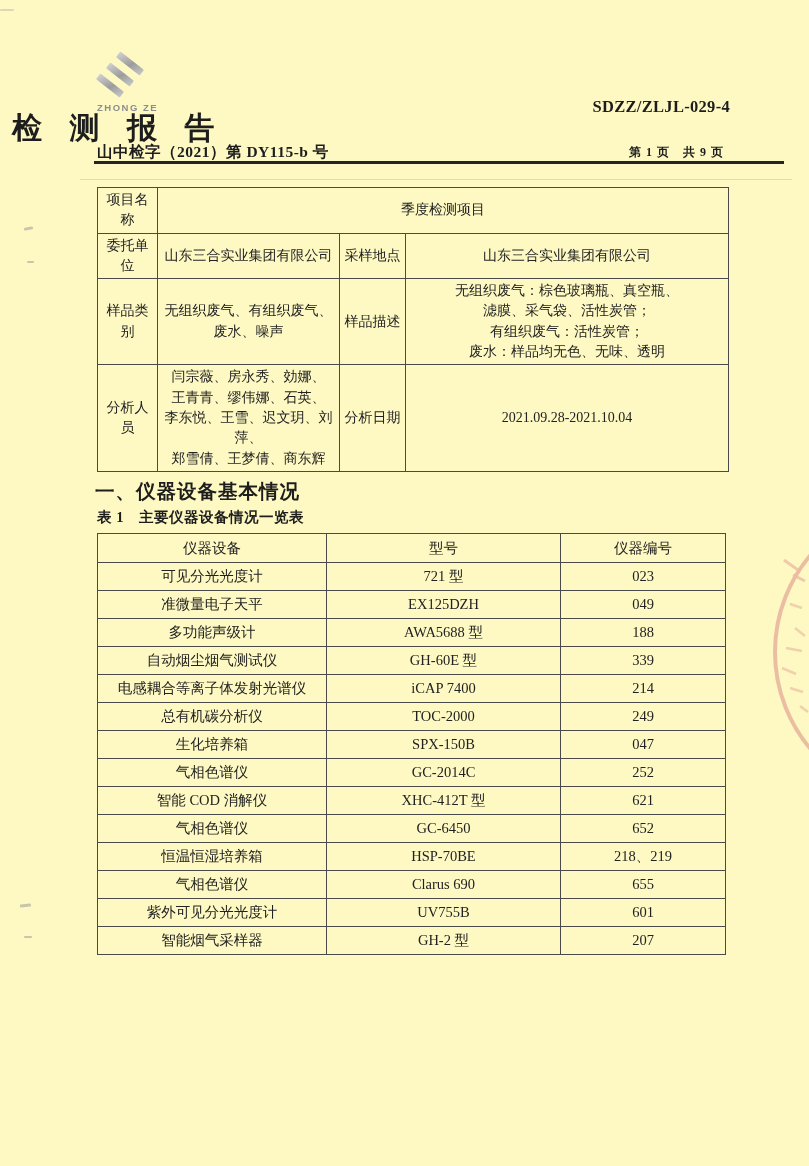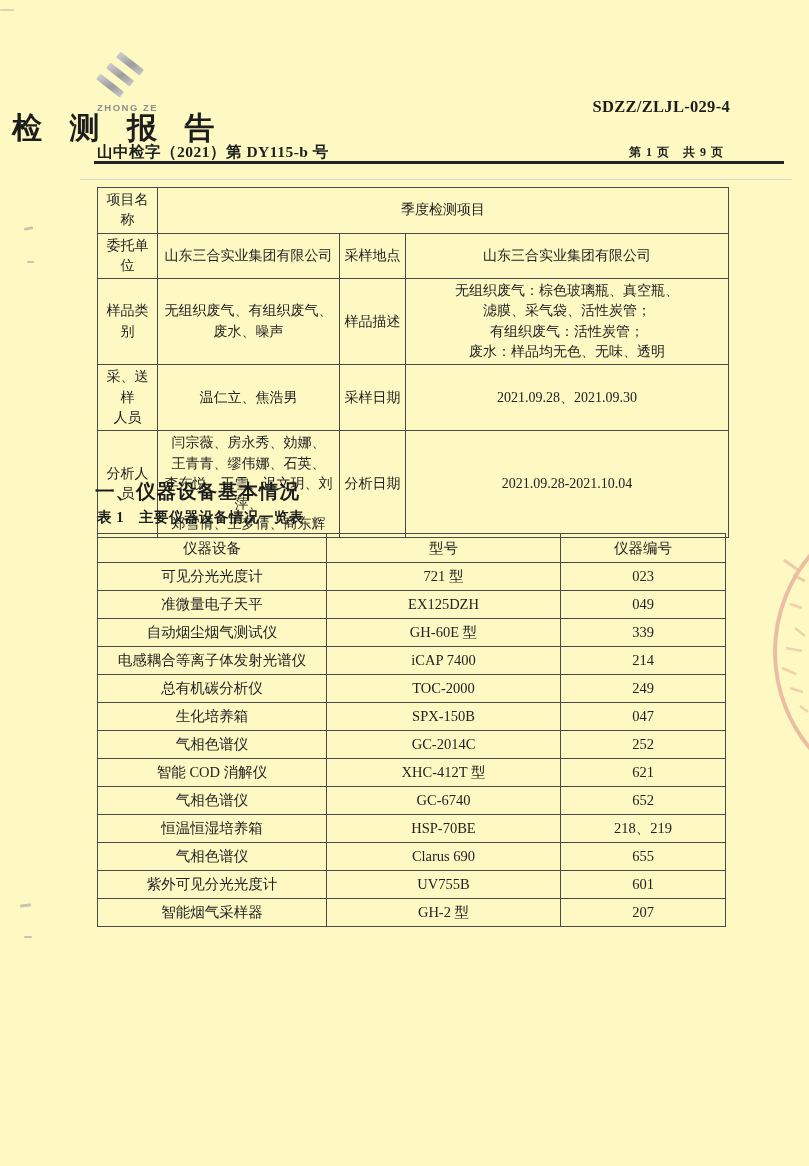--- a/index.html
+++ b/index.html
@@ -121,27 +121,20 @@
     <tr class="r3">
       <td>样品类别</td>
       <td class="preline">无组织废气、有组织废气、
 废水、噪声</td>
       <td>样品描述</td>
       <td class="preline">无组织废气：棕色玻璃瓶、真空瓶、
 滤膜、采气袋、活性炭管；
 有组织废气：活性炭管；
 废水：样品均无色、无味、透明</td>
     </tr>
-    <tr class="r4">
-      <td class="preline">采、送样
-人员</td>
-      <td>温仁立、焦浩男</td>
-      <td>采样日期</td>
-      <td>2021.09.28、2021.09.30</td>
-    </tr>
     <tr class="r5">
       <td>分析人员</td>
       <td class="preline">闫宗薇、房永秀、効娜、
 王青青、缪伟娜、石英、
 李东悦、王雪、迟文玥、刘萍、
 郑雪倩、王梦倩、商东辉</td>
       <td>分析日期</td>
       <td>2021.09.28-2021.10.04</td>
     </tr>
   </tbody>
@@ -167,20 +160,25 @@
         <td>可见分光光度计</td>
         <td>721 型</td>
         <td>023</td>
       </tr>
         <tr>
         <td>准微量电子天平</td>
         <td>EX125DZH</td>
         <td>049</td>
       </tr>
         <tr>
+        <td>多功能声级计</td>
+        <td>AWA5688 型</td>
+        <td>188</td>
+      </tr>
+        <tr>
         <td>自动烟尘烟气测试仪</td>
         <td>GH-60E 型</td>
         <td>339</td>
       </tr>
         <tr>
         <td>电感耦合等离子体发射光谱仪</td>
         <td>iCAP 7400</td>
         <td>214</td>
       </tr>
         <tr>
@@ -198,21 +196,21 @@
         <td>GC-2014C</td>
         <td>252</td>
       </tr>
         <tr>
         <td>智能 COD 消解仪</td>
         <td>XHC-412T 型</td>
         <td>621</td>
       </tr>
         <tr>
         <td>气相色谱仪</td>
-        <td>GC-6740</td>
+        <td>GC-6450</td>
         <td>652</td>
       </tr>
         <tr>
         <td>恒温恒湿培养箱</td>
         <td>HSP-70BE</td>
         <td>218、219</td>
       </tr>
         <tr>
         <td>气相色谱仪</td>
         <td>Clarus 690</td>

